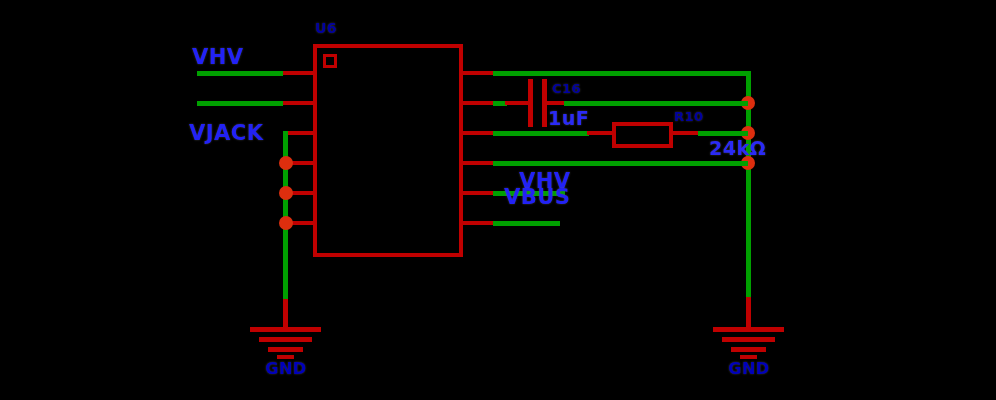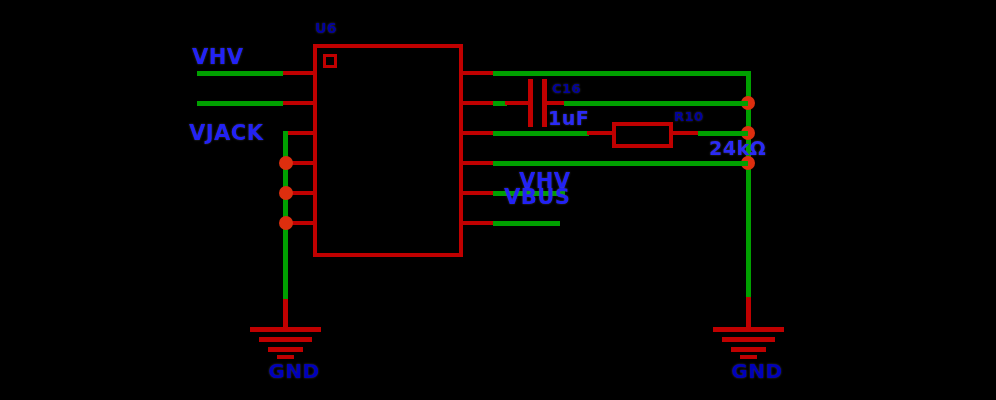--- a/index.html
+++ b/index.html
@@ -34,21 +34,21 @@
   
   .lbl{
     position:absolute;font-weight:bold;white-space:nowrap;
     text-shadow:0 0 2px rgba(120,120,120,.55);
     letter-spacing:.5px;line-height:1;
   }
   .net{color:var(--net-label);font-size:21px;}
   .des{color:var(--designator);font-size:13px;}
   .val{color:var(--value);font-size:19px;}
   .ref-ic{color:var(--designator);font-size:14px;}
-  .gnd-txt{color:var(--gnd-label);font-size:20px;transform:translateX(-50%);margin-left:8px;}
+  .gnd-txt{color:var(--gnd-label);font-size:16px;transform:translateX(-50%);}
 </style>
 </head>
 <body>
 
 <div class="canvas">
 
   <div class="ic-body"></div>
   <div class="ic-pin1"></div>
   <span class="lbl ref-ic" style="left:315px;top:21px;">U6</span>
 

